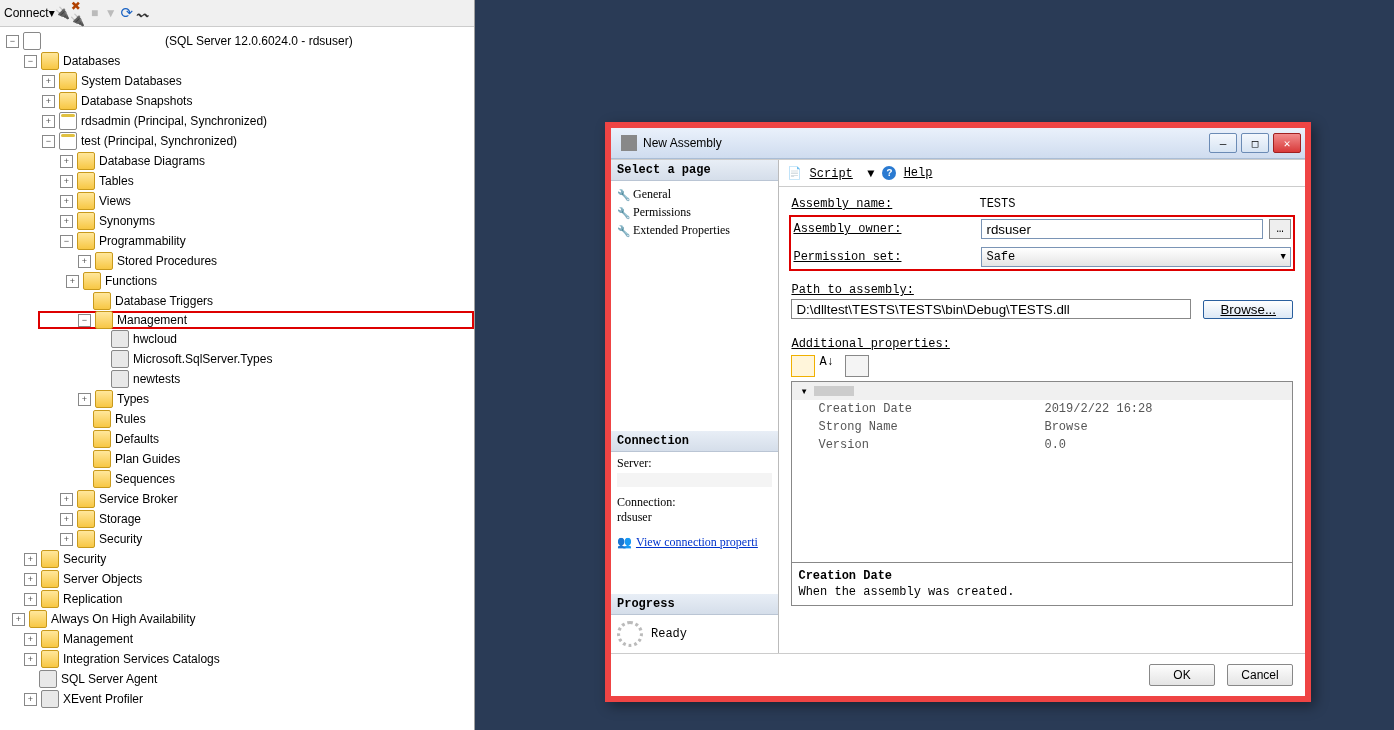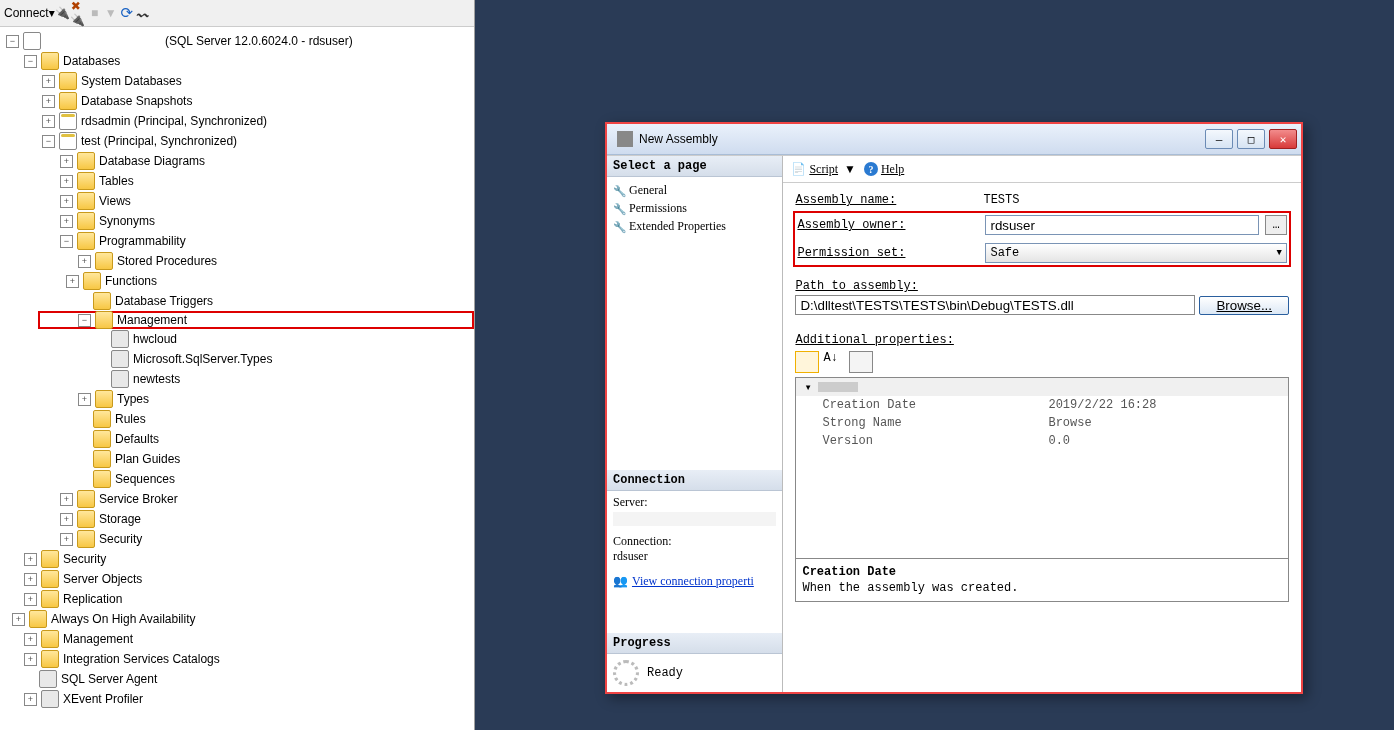--- a/index.html
+++ b/index.html
@@ -15,40 +15,40 @@
 .exp.plus::before{content:"+"}
 .exp.minus::before{content:"−"}
 .exp.none{border:none}
 .ticon{width:16px;height:16px;margin-right:4px;flex:none}
 .folder{background:linear-gradient(#ffe79c,#f7c744);border:1px solid #c99a1c;border-radius:2px}
 .db{background:#fff;border:1px solid #888;border-radius:2px;position:relative}
 .db::before{content:"";position:absolute;top:1px;left:1px;right:1px;height:3px;background:#e0c040;border-radius:2px}
 .asm{background:#e8e8e8;border:1px solid #888;border-radius:2px}
 .srv{background:#fff;border:1px solid #888;border-radius:2px}
 .highlight-red{border:2px solid #d00;margin-left:-2px;padding-right:40px;height:18px;box-sizing:border-box}
-.dialog{position:absolute;left:130px;top:122px;width:694px;height:568px;background:#fff;border:2px solid #ef4444;box-shadow:4px 4px 12px rgba(0,0,0,.4);display:flex;flex-direction:column}
+.dialog{position:absolute;left:130px;top:122px;width:694px;height:568px;background:#fff;border:6px solid #ef4444;box-shadow:4px 4px 12px rgba(0,0,0,.4);display:flex;flex-direction:column}
 .titlebar{height:30px;background:linear-gradient(#eaf1fb,#cfdcef);display:flex;align-items:center;padding:0 4px;border-bottom:1px solid #a9bdd6}
 .titlebar .ticon-dlg{width:16px;height:16px;margin:0 6px;background:#888}
 .titlebar .title-text{flex:1;font-weight:400}
 .winbtns{display:flex;gap:4px}
 .winbtn{width:26px;height:18px;border:1px solid #6b8bb5;background:linear-gradient(#f4f8fd,#d7e4f3);display:flex;align-items:center;justify-content:center;border-radius:2px;font-size:11px;font-family:monospace}
 .winbtn.close{background:linear-gradient(#f28c8c,#d83a3a);color:#fff;border-color:#a02020;font-weight:bold}
 .dlg-body{flex:1;display:flex;border-top:1px solid #ccc}
 .dlg-left{width:180px;display:flex;flex-direction:column;border-right:1px solid #bbb}
 .section-hdr{background:linear-gradient(#e8eef6,#d5deea);padding:3px 6px;font-family:"SimSun","Courier New",monospace;font-weight:bold;border-bottom:1px solid #bac5d4;font-size:12px}
 .section-body{padding:4px 6px;font-family:Liberation Serif, serif;font-size:12px;flex:0}
 .page-item{display:flex;align-items:center;height:18px;gap:4px}
 .wrench{width:12px;height:12px;display:inline-block}
 .wrench::before{content:"🔧";font-size:11px;line-height:11px}
 .conn-link{color:#0033cc;text-decoration:underline}
 .spacer{flex:1}
 .progress-body{padding:6px;font-family:"SimSun","Courier New",monospace;display:flex;align-items:center;gap:8px}
 .spinner{width:20px;height:20px;border:3px dotted #bbb;border-radius:50%}
 .dlg-right{flex:1;display:flex;flex-direction:column}
-.right-top{height:26px;border-bottom:1px solid #ccc;display:flex;align-items:center;padding:0 8px;gap:8px;font-family:Liberation Serif, serif;font-size:12px}
+.right-top{height:26px;border-bottom:1px solid #ccc;display:flex;align-items:center;padding:0 8px;gap:8px;font-family:Liberation Mono, monospace;font-size:12px}
 .help-icon{width:14px;height:14px;border-radius:50%;background:#2a7ad1;color:#fff;display:inline-flex;align-items:center;justify-content:center;font-weight:bold;font-size:10px}
 .right-content{flex:1;padding:10px 12px;font-family:"SimSun","Courier New",monospace;font-size:12px;overflow:auto}
 .form-row{display:flex;align-items:center;margin-bottom:8px}
 .form-label{width:188px}
 .form-val{flex:1;display:flex;gap:6px;align-items:center}
 .ro-text{flex:1}
 .input-owner{flex:1;border:1px solid #7a94b5;height:18px;padding:0 4px;background:#fff}
 .mini-btn{width:20px;height:18px;border:1px solid #888;background:#eee;display:flex;align-items:center;justify-content:center}
 .combo{flex:1;border:1px solid #7a94b5;height:18px;background:linear-gradient(#fff,#e4e4e4);display:flex;align-items:center;justify-content:space-between;padding:0 4px}
 .combo .arrow{font-size:9px}
@@ -327,21 +327,21 @@
               <div class="form-label underline">Permission set:</div>
               <div class="form-val">
                 <div class="combo">
                     <span>Safe</span>
                     <span class="arrow">▼</span>
                   </div>
               </div>
             </div>
           </div>
           <div style="margin-top:12px" class="underline">Path to assembly:</div>
-          <div style="display:flex;gap:4px;margin-top:2px;align-items:center">
+          <div style="display:flex;gap:12px;margin-top:2px;align-items:center">
             <input class="path-input" value="D:\dlltest\TESTS\TESTS\bin\Debug\TESTS.dll" style="">
             <button class="browse-btn underline">Browse...</button>
           </div>
           <div style="margin-top:18px" class="underline">Additional properties:</div>
           <div class="prop-toolbar">
             <div class="pt-btn active"></div>
             <div class="pt-btn" style="border:none;background:none">A↓</div>
             <div class="pt-btn"></div>
           </div>
           <div class="prop-grid">
@@ -362,14 +362,18 @@
                 <div class="pg-val">0.0</div>
               </div>
           </div>
           <div class="desc-box">
             <div class="desc-title">Creation Date</div>
             <div>When the assembly was created.</div>
           </div>
         </div>
       </div>
     </div>
+    <div class="dlg-footer">
+      <button class="dlg-btn">OK</button>
+      <button class="dlg-btn">Cancel</button>
+    </div>
   </div>
 </div>
 
 </body></html>

